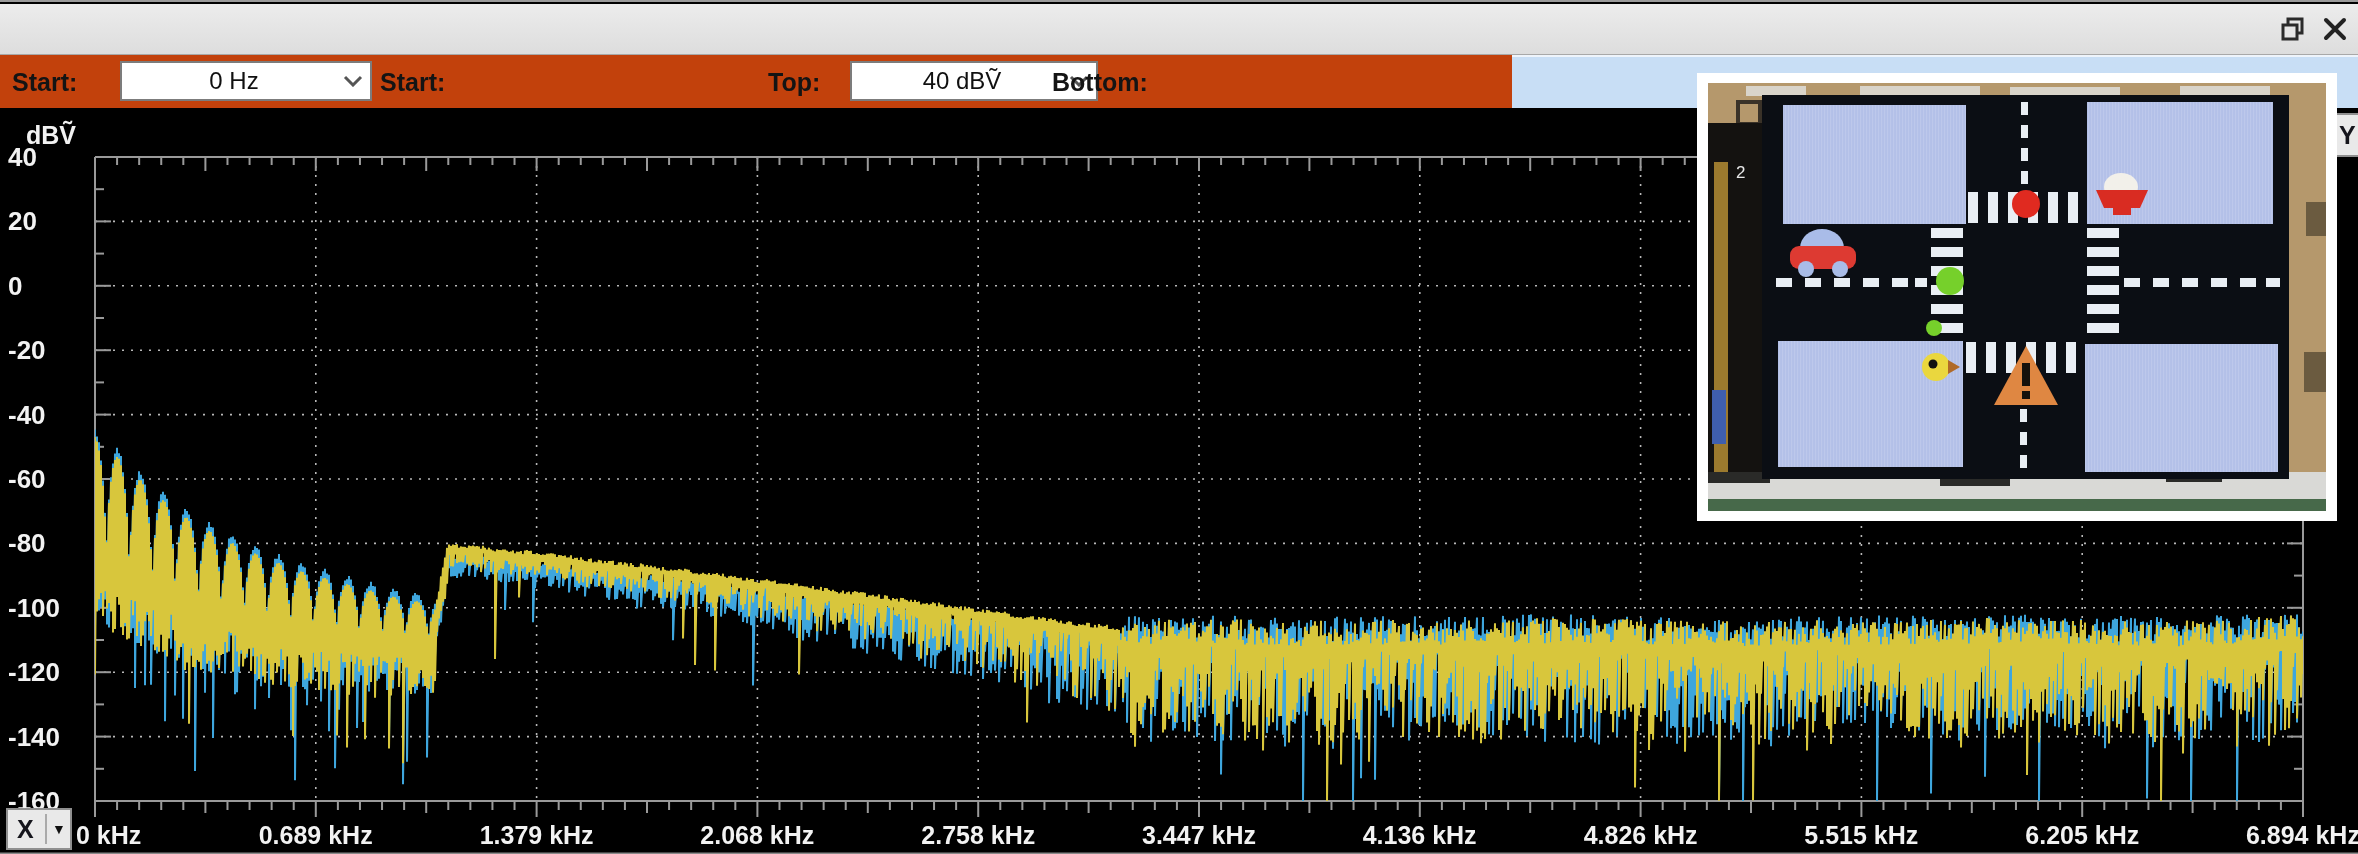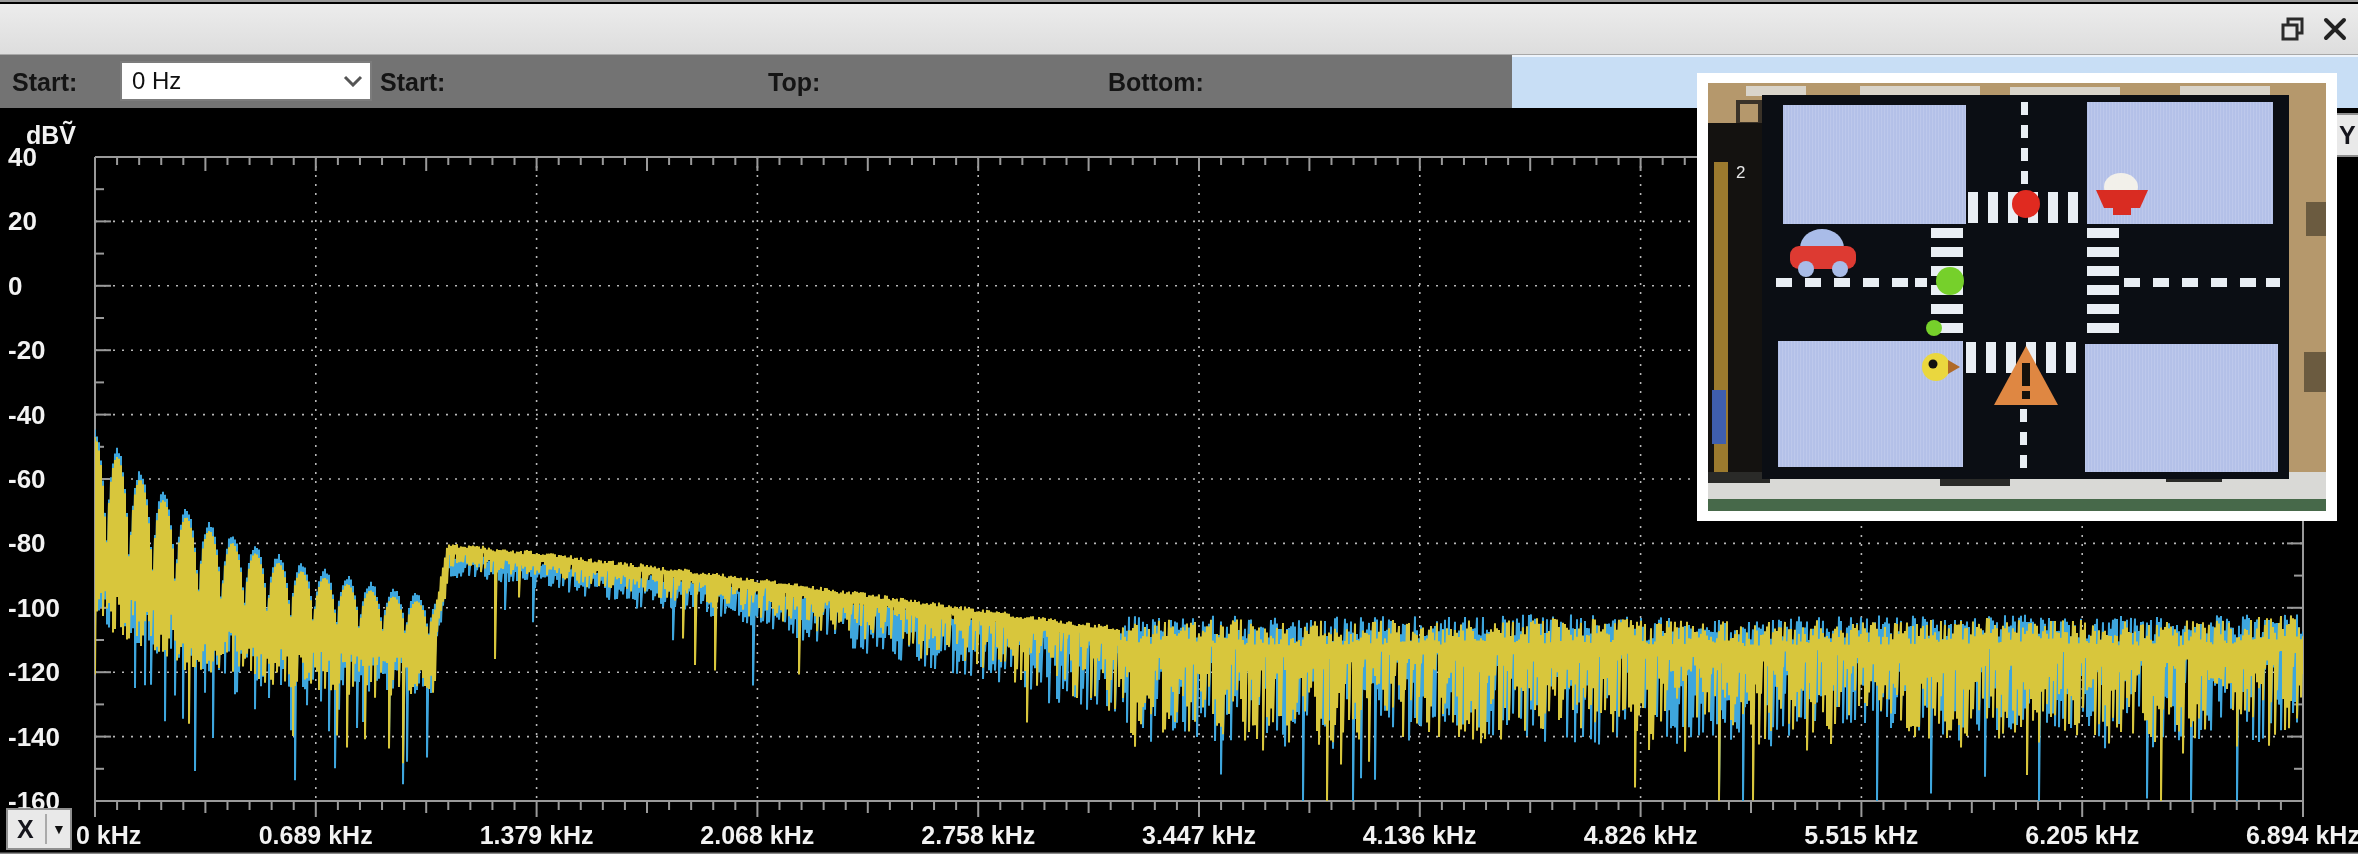--- a/index.html
+++ b/index.html
@@ -6,24 +6,24 @@
   #window{position:relative;width:2358px;height:854px;overflow:hidden;background:#000;
           font-family:"Liberation Sans",sans-serif;border-top:2px solid #9a9a9a;box-sizing:border-box;}
   
   #titlebar{position:absolute;left:0;top:2px;width:2358px;height:50px;
             background:linear-gradient(#ececec,#dddddd);border-bottom:1px solid #a8a8a8;}
   #title-text{position:absolute;left:16px;top:10px;font-size:27px;color:#16161a;letter-spacing:1px;margin-top:48px;}
   .win-btn{position:absolute;top:8px;width:34px;height:34px;display:flex;align-items:center;justify-content:center;cursor:default;}
   #float-btn{right:48px;}
   #close-btn{right:6px;}
   
-  #toolbar{position:absolute;left:0;top:53px;width:2054px;height:53px;background:#737373;}
+  #toolbar{position:absolute;left:0;top:53px;width:2054px;height:53px;background:#c2410c;}
   .tb-label{position:absolute;top:13px;font-size:25px;font-weight:600;color:#141414;}
   .combo{position:absolute;top:6px;height:40px;background:#fff;border:2px solid #7c7c7c;box-sizing:border-box;
-         display:flex;align-items:center;}
+         display:flex;align-items:center;text-align:center;}
   .combo-value{font-size:24px;color:#101010;padding-left:10px;flex:1;white-space:nowrap;}
   .combo-arrow{width:34px;display:flex;justify-content:center;}
   #tb-filler{position:absolute;left:1512px;top:53px;width:846px;height:53px;background:#c8def5;border-top:2px solid #eef4fb;box-sizing:border-box;}
   
   .axis-btn{position:absolute;background:#e9e9e9;border:2px solid #8f8f8f;box-sizing:border-box;
             display:flex;align-items:center;font-weight:700;color:#15151c;}
   #x-btn{left:6px;top:806px;width:66px;height:42px;font-size:25px;}
   #x-btn .xb-label{padding-left:9px;width:26px;}
   #x-btn .xb-sep{width:2px;height:30px;background:#aaa;margin:0 2px;}
   #x-btn .xb-arrow{font-size:14px;color:#111;padding-left:3px;}
@@ -60,22 +60,30 @@
       <span class="combo-arrow">
         <svg width="20" height="12" viewBox="0 0 20 12">
             <path d="M2 2 L10 10 L18 2" fill="none" stroke="#555" stroke-width="3"></path>
           </svg>
       </span>
     </div>
 
     <div class="tb-label" style="left:380px">Start:</div>
 
     <div class="tb-label" style="left:768px">Top:</div>
-
-    <div class="tb-label" style="left:1108px">Bottom:</div>
+    <div class="combo" style="left:850px;width:248px">
+      <span class="combo-value">40 dBṼ</span>
+      <span class="combo-arrow">
+        <svg width="20" height="12" viewBox="0 0 20 12">
+            <path d="M2 2 L10 10 L18 2" fill="none" stroke="#555" stroke-width="3"></path>
+          </svg>
+      </span>
+    </div>
+
+    <div class="tb-label" style="left:1052px">Bottom:</div>
   </div>
   <div id="tb-filler"></div>
 
   <svg id="plot" width="2358" height="854" viewBox="0 0 2358 854" style="position:absolute;left:0;top:0;">
       <g stroke="#cccccc" stroke-width="1.6" stroke-dasharray="2 7" opacity="0.9">
         <line x1="315.8" y1="155" x2="315.8" y2="799"></line>
         <line x1="95" y1="219.4" x2="2303" y2="219.4"></line>
         <line x1="536.6" y1="155" x2="536.6" y2="799"></line>
         <line x1="95" y1="283.8" x2="2303" y2="283.8"></line>
         <line x1="757.4" y1="155" x2="757.4" y2="799"></line>

